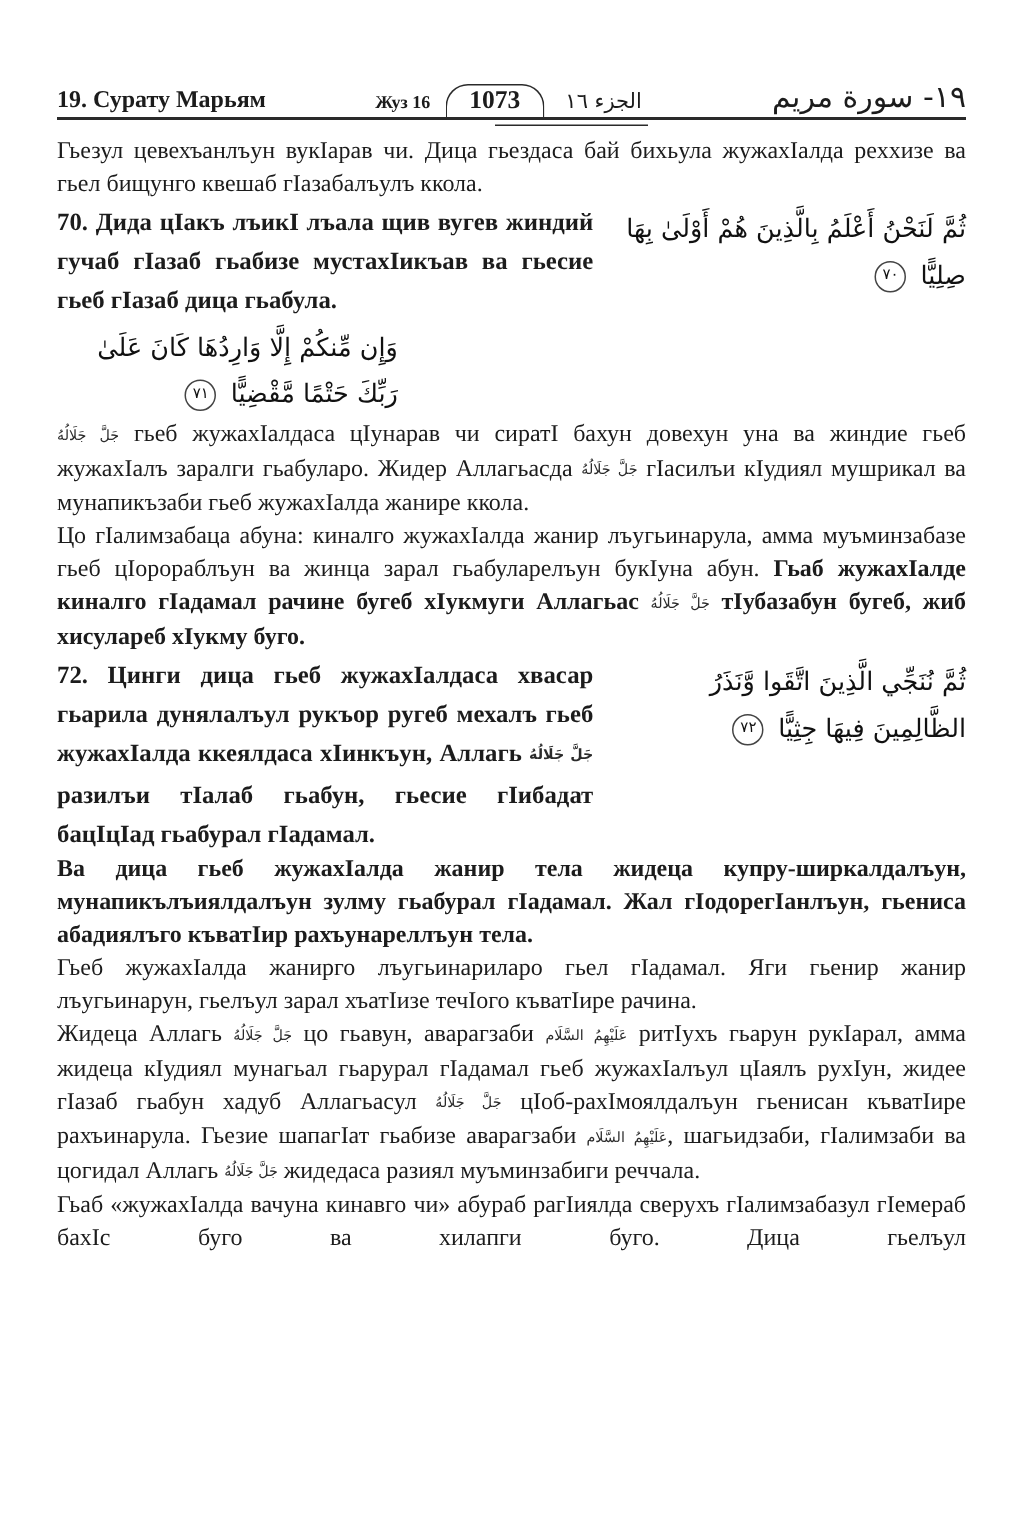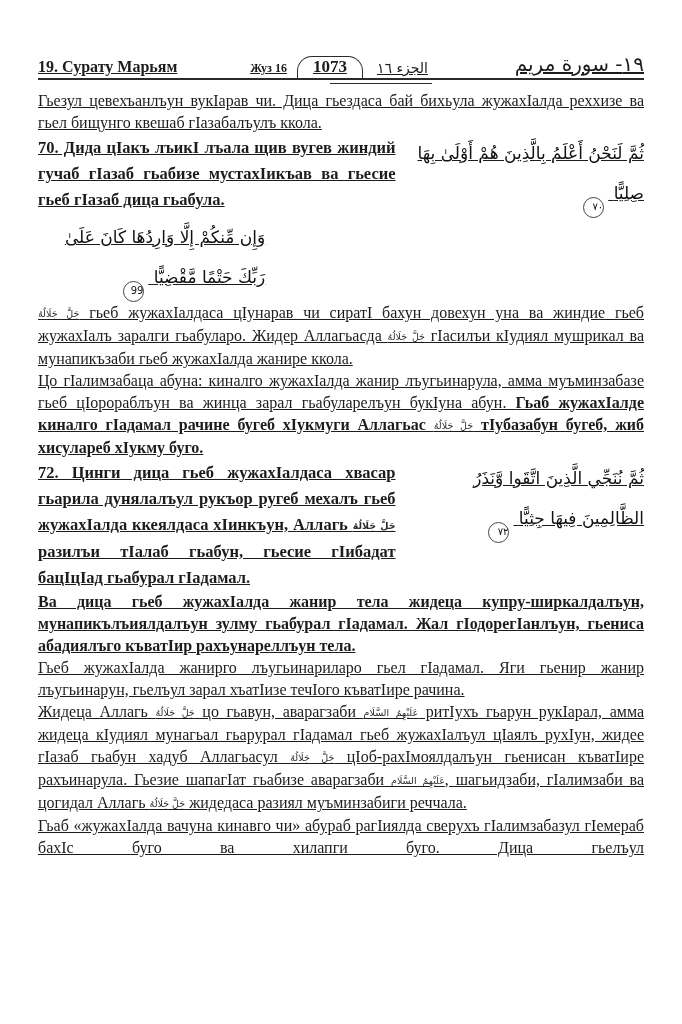--- a/index.html
+++ b/index.html
@@ -6,21 +6,20 @@
   .page {
     position: relative;
     width: 682px; height: 1024px;
     margin: 0 auto;
     background: #ffffff;
     box-sizing: border-box;
     padding: 42px 38px 0 38px;
     overflow: hidden;
     font-family: "Liberation Serif", "DejaVu Serif", serif;
     color: #1c1c1c;
-    text-decoration: underline;
   }
   
   .hdr {
     position: relative;
     display: flex;
     align-items: flex-end;
     border-bottom: 2px solid #2a2a2a;
     padding-bottom: 2px;
     height: 34px;
   }
@@ -69,23 +68,23 @@
     padding-top: 3px;
     color: #111;
   }
   .ayah-marker {
     display: inline-block;
     width: 19px; height: 19px;
     border: 1px solid #444;
     border-radius: 50%;
     font-size: 10px;
     line-height: 18px;
+    text-align: center;
     vertical-align: middle;
     margin-right: 4px;
-    margin-top: 28px;
   }
   .hon {
     font-family: "DejaVu Sans", sans-serif;
     font-size: 9.5px;
     color: #2b2b2b;
     white-space: nowrap;
     vertical-align: 1px;
   }
 </style>
 </head>
@@ -114,21 +113,21 @@
       </div>
       <div class="verse-arabic arabic">
         <span>ثُمَّ لَنَحْنُ أَعْلَمُ بِالَّذِينَ هُمْ أَوْلَىٰ بِهَا صِلِيًّا</span>
         <span class="ayah-marker">٧٠</span>
       </div>
     </div>
 
     <div class="verse-row">
       <div class="verse-arabic arabic">
         <span>وَإِن مِّنكُمْ إِلَّا وَارِدُهَا كَانَ عَلَىٰ رَبِّكَ حَتْمًا مَّقْضِيًّا</span>
-        <span class="ayah-marker">99</span>
+        <span class="ayah-marker">٧١</span>
       </div>
     </div>
 
     <p class="para"><span class="hon">جَلَّ جَلَالُهُ</span><span> гьеб жужахІалдаса цІунарав чи сиратІ бахун довехун уна ва жиндие гьеб жужахІалъ заралги гьабуларо. Жидер Аллагьасда </span><span class="hon">جَلَّ جَلَالُهُ</span><span> гІасилъи кІудиял мушрикал ва мунапикъзаби гьеб жужахІалда жанире ккола.</span></p>
 
     <p class="para"><span>Цо гІалимзабаца абуна: киналго жужахІалда жанир лъугьинарула, амма муъминзабазе гьеб цІорораблъун ва жинца зарал гьабуларелъун букІуна абун. </span><span class="bold">Гьаб жужахІалде киналго гІадамал рачине бугеб хІукмуги Аллагьас </span><span class="hon">جَلَّ جَلَالُهُ</span><span class="bold"> тІубазабун бугеб, жиб хисулареб хІукму буго.</span></p>
 
     <div class="verse-row">
       <div class="verse-left">
         <p class="verse-heading"><span>72. Цинги дица гьеб жужахІалдаса хвасар гьарила дунялалъул рукъор ругеб мехалъ гьеб жужахІалда ккеялдаса хІинкъун, Аллагь </span><span class="hon">جَلَّ جَلَالُهُ</span><span> разилъи тІалаб гьабун, гьесие гІибадат бацІцІад гьабурал гІадамал.</span></p>

